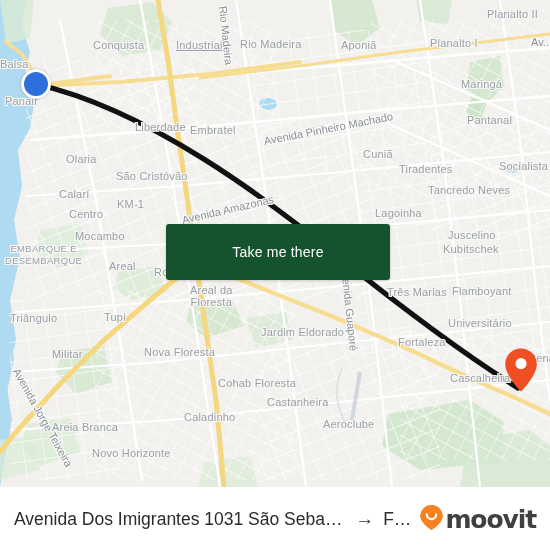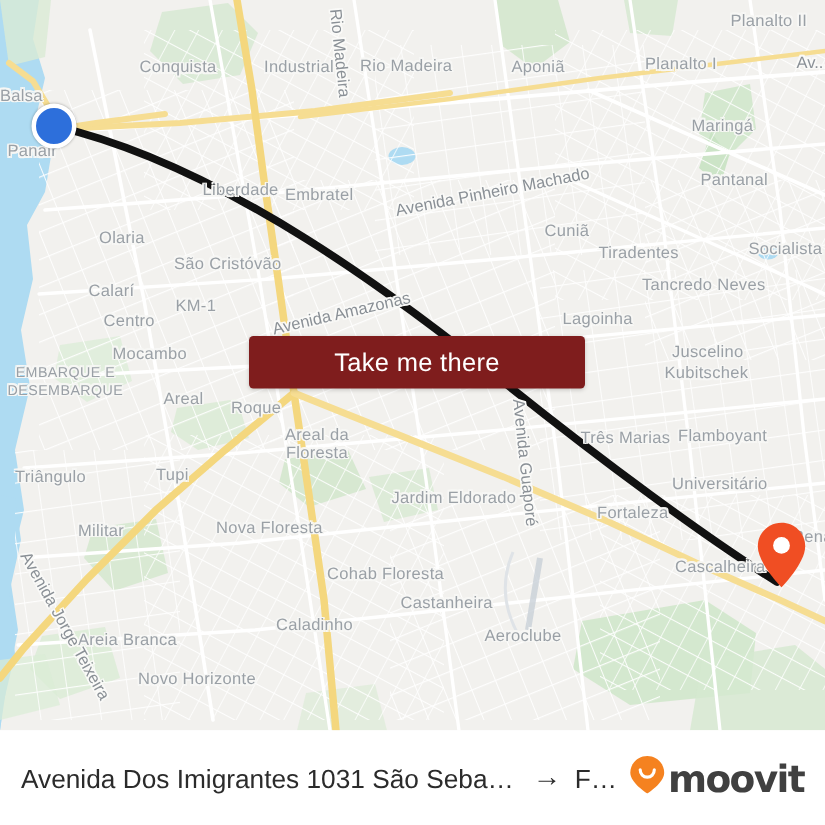--- a/index.html
+++ b/index.html
@@ -44,24 +44,24 @@
   #origin-marker{
     position:absolute;width:24px;height:24px;border-radius:50%;
     background:#2d6fdb;border:3px solid #ffffff;
     box-shadow:0 0 2px rgba(0,0,0,.35);
     left:24px;top:72px;
   }
   #dest-marker{position:absolute;left:504px;top:368px;width:34px;height:46px;}
 
   
   #take-me-there{
-    position:absolute;left:166px;top:224px;width:224px;height:35px;
-    background:#7f1d1d;color:#ffffff;border:none;border-radius:3px;
+    position:absolute;left:166px;top:224px;width:224px;height:56px;
+    background:#14532d;color:#ffffff;border:none;border-radius:3px;
     font-family:"Liberation Sans","DejaVu Sans",sans-serif;
-    font-size:17px;letter-spacing:.2px;cursor:pointer;
+    font-size:14px;letter-spacing:.2px;cursor:pointer;
     display:flex;align-items:center;justify-content:center;
     box-shadow:0 1px 3px rgba(0,0,0,.18);
   }
 
   
   #attribution{
     position:absolute;left:0;top:463px;height:24px;
     display:flex;align-items:center;
     background:rgba(255,255,255,.80);
     padding:0 8px 0 10px;
@@ -193,21 +193,21 @@
       </g>
 
       <path d="M360 372 L352 420" stroke="#c6cdd6" stroke-width="4" fill="none" opacity=".75"></path>
       <path d="M342 368 Q330 396 346 424" stroke="#dfe3e7" stroke-width="2" fill="none"></path>
 
       <path d="M36 84 C 150 110, 268 200, 340 258 C 400 306, 470 358, 518 388" fill="none" stroke="#111111" stroke-width="5.2" stroke-linecap="round" stroke-linejoin="round"></path>
     </svg>
 
     <div id="labels-layer">
         <div class="maplabel" style="left: 93px; top: 39px;">Conquista</div>
-        <div class="maplabel" style="left: 176px; top: 39px;">Industrial</div>
+        <div class="maplabel" style="left: 176px; top: 39px; text-decoration: underline;">Industrial</div>
         <div class="maplabel" style="left: 240px; top: 38px;">Rio Madeira</div>
         <div class="maplabel" style="left: 341px; top: 39px;">Aponiã</div>
         <div class="maplabel" style="left: 430px; top: 37px;">Planalto I</div>
         <div class="maplabel" style="left: 487px; top: 8px;">Planalto II</div>
         <div class="maplabel" style="left: 461px; top: 78px;">Maringá</div>
         <div class="maplabel" style="left: 467px; top: 114px;">Pantanal</div>
         <div class="maplabel" style="left: 0px; top: 58px;">Balsa</div>
         <div class="maplabel" style="left: 5px; top: 95px;">Panair</div>
         <div class="maplabel" style="left: 135px; top: 121px;">Liberdade</div>
         <div class="maplabel" style="left: 190px; top: 124px;">Embratel</div>

